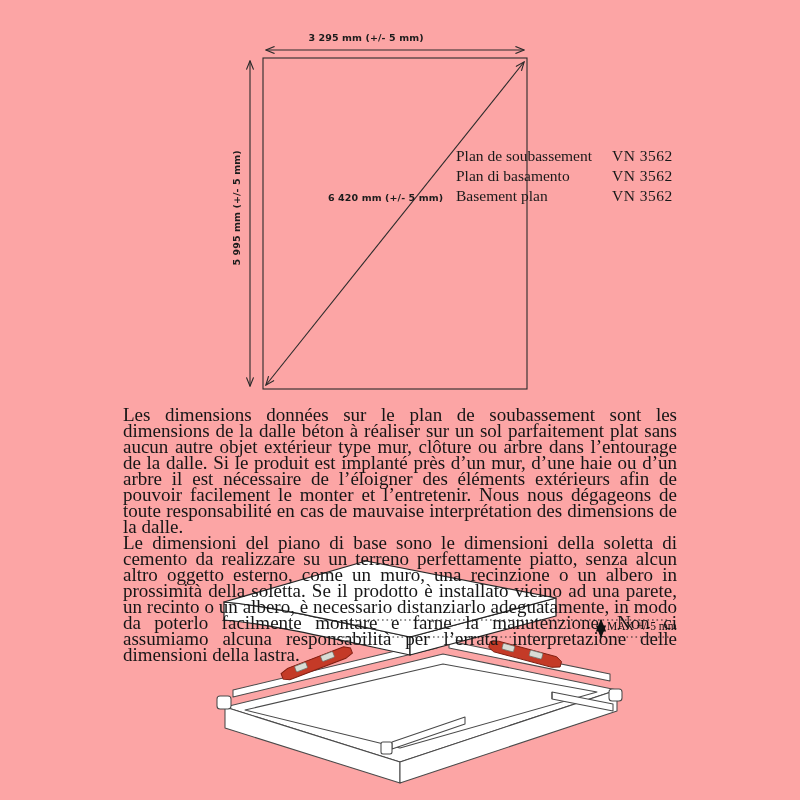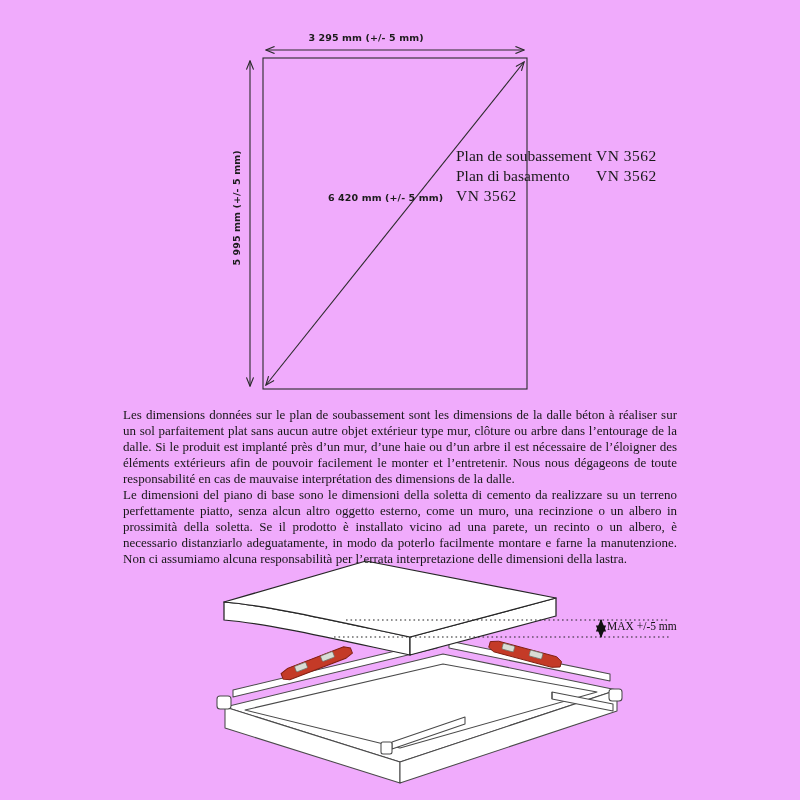--- a/index.html
+++ b/index.html
@@ -1,38 +1,38 @@
 <!DOCTYPE html>
 <html><head>
 <meta charset="utf-8">
 <style>
   html,body{margin:0;padding:0;background:#e8e8e8;}
   .page{
-    position:relative;width:800px;height:800px;background:#f0abfc;
+    position:relative;width:800px;height:800px;background:#fca5a5;
     overflow:hidden;font-family:"Liberation Serif",serif;color:#141414;
   }
   .art{position:absolute;left:0;top:0;}
   .dim{
     position:absolute;font-family:"DejaVu Sans",sans-serif;
     font-weight:bold;font-size:9.5px;color:#1c1c1c;white-space:nowrap;
     letter-spacing:.1px;
   }
   .dim-top{left:366px;top:37px;transform:translate(-50%,-50%);}
   .dim-left{left:236px;top:208px;transform:translate(-50%,-50%) rotate(-90deg);}
   .dim-diag{left:328px;top:192px;}
   .titleblock{
     position:absolute;left:456px;top:146px;
     font-size:15.5px;line-height:20px;color:#1a1a1a;white-space:nowrap;
   }
-  .titleblock .trow{display:flex;}
+  .titleblock .trow{display:flex;gap:16px;}
   .titleblock .tlabel{width:140px;}
   .titleblock .tcode{letter-spacing:.5px;text-align:right;}
   .bodytext{
     position:absolute;left:123px;top:407px;width:554px;
-    font-size:13px;line-height:16px;text-align:justify;color:#161616;font-family:Liberation Serif, serif;
+    font-size:19px;line-height:16px;text-align:justify;color:#161616;font-family:Liberation Serif, serif;
   }
   .bodytext p{margin:0;}
   .maxlabel{
     position:absolute;left:607px;top:620px;font-size:11.5px;color:#111;
     white-space:nowrap;
   }
 </style>
 </head>
 <body>
 
@@ -110,20 +110,21 @@
   <div class="titleblock">
     <div class="trow">
       <span class="tlabel">Plan de soubassement</span>
       <span class="tcode">VN 3562</span>
     </div>
     <div class="trow">
       <span class="tlabel">Plan di basamento</span>
       <span class="tcode">VN 3562</span>
     </div>
     <div class="trow">
+      <span class="tlabel">Basement plan</span>
       <span class="tcode">VN 3562</span>
     </div>
   </div>
 
   <div class="bodytext">
     <p>Les dimensions données sur le plan de soubassement sont les dimensions de la dalle béton à réaliser sur un sol parfaitement plat sans aucun autre objet extérieur type mur, clôture ou arbre dans l’entourage de la dalle. Si le produit est implanté près d’un mur, d’une haie ou d’un arbre il est nécessaire de l’éloigner des éléments extérieurs afin de pouvoir facilement le monter et l’entretenir. Nous nous dégageons de toute responsabilité en cas de mauvaise interprétation des dimensions de la dalle.</p>
     <p>Le dimensioni del piano di base sono le dimensioni della soletta di cemento da realizzare su un terreno perfettamente piatto, senza alcun altro oggetto esterno, come un muro, una recinzione o un albero in prossimità della soletta. Se il prodotto è installato vicino ad una parete, un recinto o un albero, è necessario distanziarlo adeguatamente, in modo da poterlo facilmente montare e farne la manutenzione. Non ci assumiamo alcuna responsabilità per l’errata interpretazione delle dimensioni della lastra.</p>
   </div>
 
   <div class="maxlabel">MAX +/-5 mm</div>

